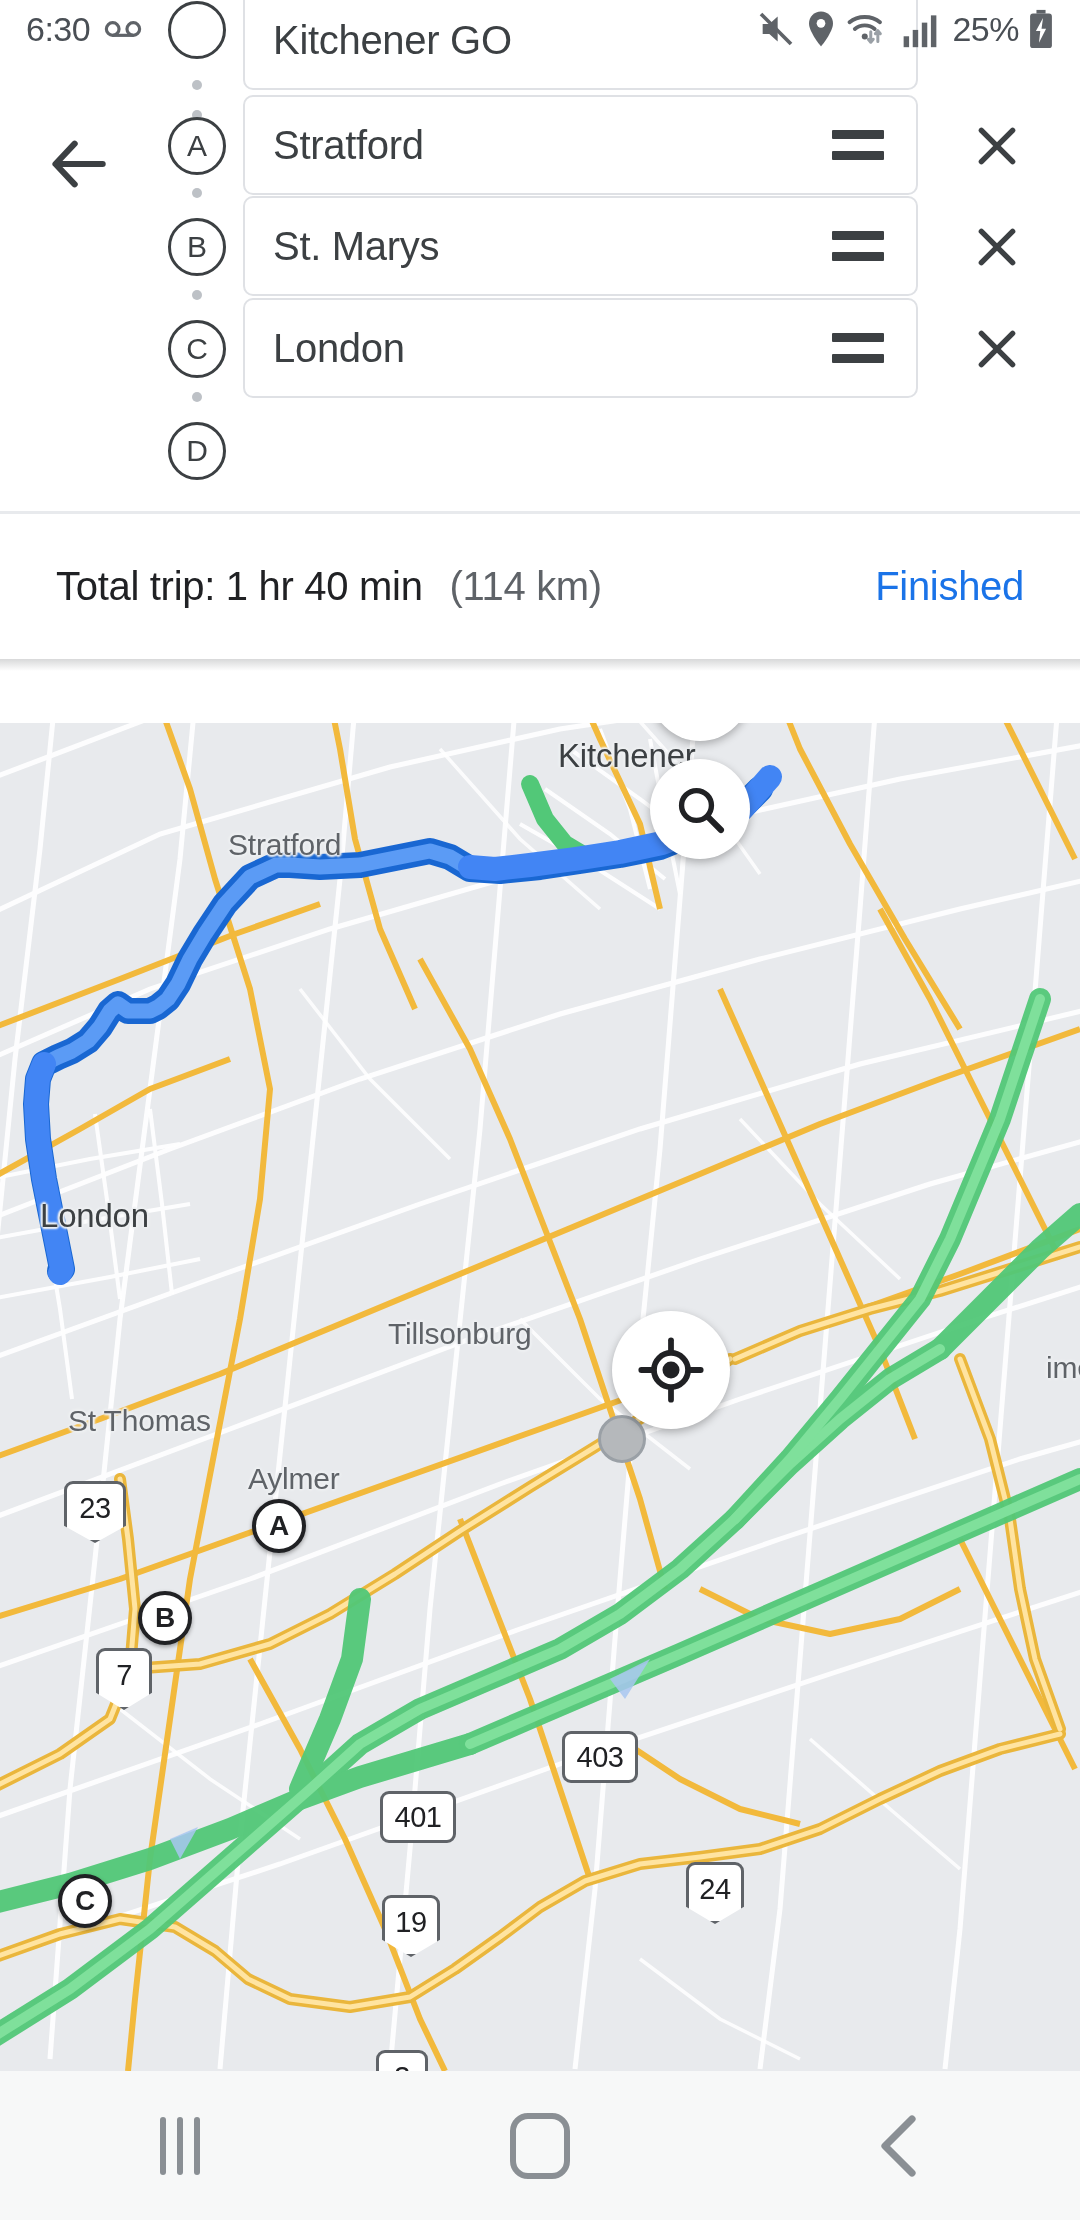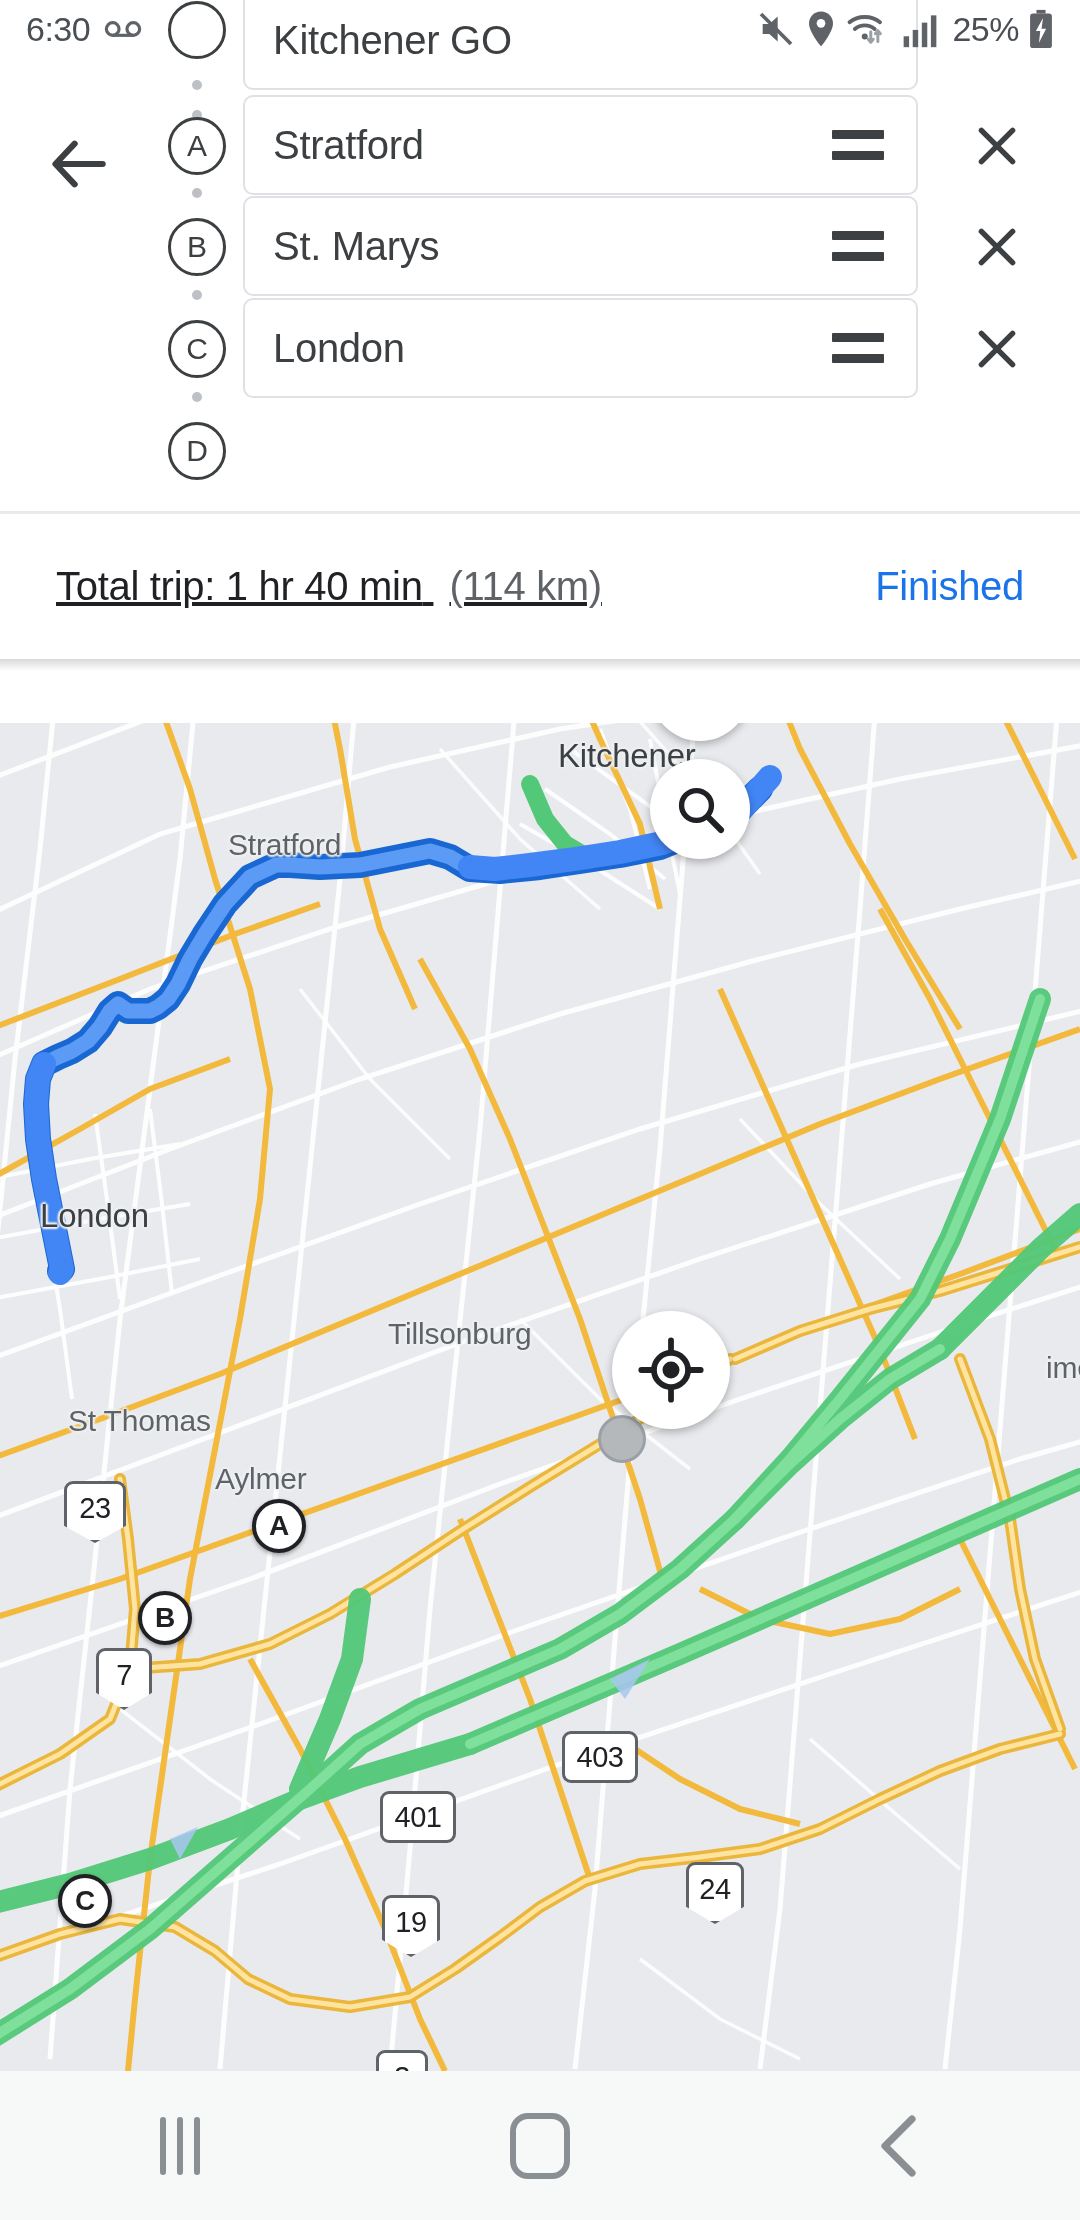--- a/index.html
+++ b/index.html
@@ -72,21 +72,21 @@
   }
   .dots b{ display:block; width:10px; height:10px; border-radius:50%; background:#bdc1c6; }
 
   #panel-divider{
     position:absolute; left:0; top:511px; width:1080px; height:3px; background:#e8eaed;
   }
   #summary-bar{
     position:absolute; left:0; top:514px; width:1080px; height:145px;
     display:flex; align-items:center; padding:0 56px;
   }
-  #summary-text{ font-size:40px; color:#202124; letter-spacing:-0.3px; flex:1;text-decoration:underline; }
+  #summary-text{ font-size:40px; color:#202124; letter-spacing:-0.3px; flex:1; }
   #summary-text .dist{ color:#5f6368; }
   #finished-btn{ font-size:40px; color:#1a73e8; letter-spacing:-0.3px; }
   #panel-shadow{
     position:absolute; left:0; top:659px; width:1080px; height:12px;
     background:linear-gradient(to bottom, rgba(60,64,67,0.20), rgba(60,64,67,0));
     z-index:21;
   }
 
   
   #map{
@@ -276,21 +276,21 @@
       <path d="M770 118 L742 150 L705 168 L662 184 L620 193 L575 200 L530 206 L495 210 L470 208"></path>
       <path d="M44 405 L38 420 L36 445 L38 480 L44 520 L52 560 L58 590 L62 610 L60 614"></path>
     </g>
   </svg>
 
   <div class="map-label" style="left:558px; top:78px;">Kitchener</div>
   <div class="map-label sub" style="left:228px; top:169px;">Stratford</div>
   <div class="map-label" style="left:40px; top:538px;">London</div>
   <div class="map-label sub" style="left:388px; top:658px;">Tillsonburg</div>
   <div class="map-label sub" style="left:68px; top:745px;">St Thomas</div>
-  <div class="map-label sub" style="left:215px; top:803px;">Aylmer</div>
+  <div class="map-label sub" style="left:248px; top:803px;">Aylmer</div>
   <div class="map-label sub" style="left:1046px; top:692px;">imc</div>
   <div class="map-label sub" style="left:1056px; top:4px;">G</div>
 
   <div class="shield crest" style="left:64px; top:798px; width:62px; height:62px;margin-top:24px;">23</div>
   <div class="shield crest" style="left:96px; top:989px; width:56px; height:62px;">7</div>
   <div class="shield rect" style="left:562px; top:1072px; width:76px; height:52px;">403</div>
   <div class="shield rect" style="left:380px; top:1132px; width:76px; height:52px;">401</div>
   <div class="shield crest" style="left:686px; top:1203px; width:58px; height:62px;">24</div>
   <div class="shield crest" style="left:382px; top:1236px; width:58px; height:62px;">19</div>
   <div class="shield crest" style="left:376px; top:1391px; width:52px; height:62px;">3</div>

